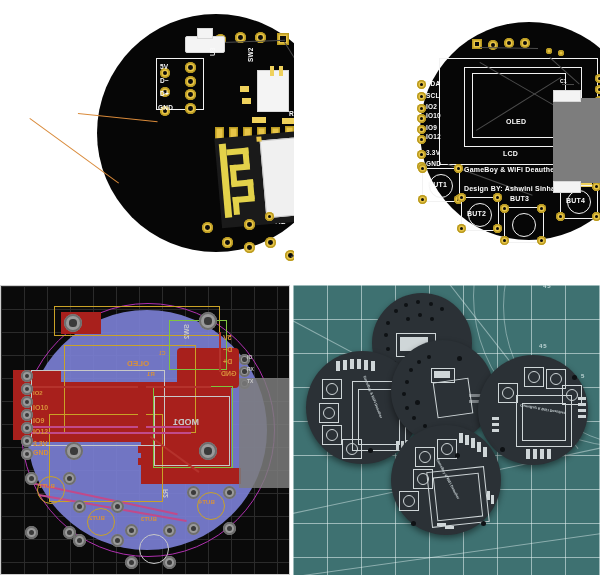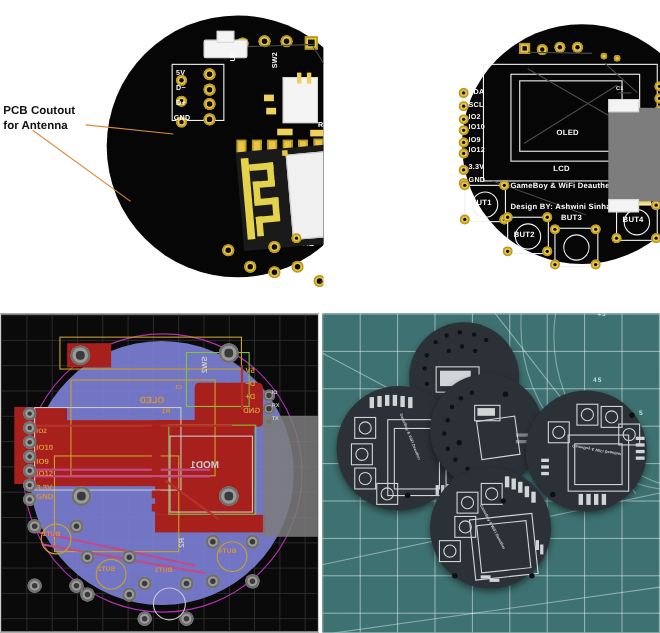--- a/index.html
+++ b/index.html
@@ -190,24 +190,20 @@
       <div class="pad" style="left:188px;top:236px;width:11px;height:11px;">
           <i></i>
         </div>
 
       <div class="trace" style="left:194px;top:242px;width:70px;transform:rotate(-14deg);"></div>
 
     </div>
 
     <div class="leader" style="left:78px;top:113px;width:80px;transform:rotate(6deg);"></div>
     <div class="leader" style="left:30px;top:118px;width:110px;transform:rotate(36deg);"></div>
-    <div class="anno" style="left:3px;top:95px;">
-      <div>PCB Coutout</div>
-      <div>for Antenna</div>
-    </div>
   </div>
 
   <div class="panel p2">
     <div class="board b2">
 
       <div class="padsq" style="left:52px;top:17px;width:10px;height:10px;">
           <i></i>
         </div>
       <div class="pad" style="left:68px;top:18px;width:10px;height:10px;">
           <i></i>

